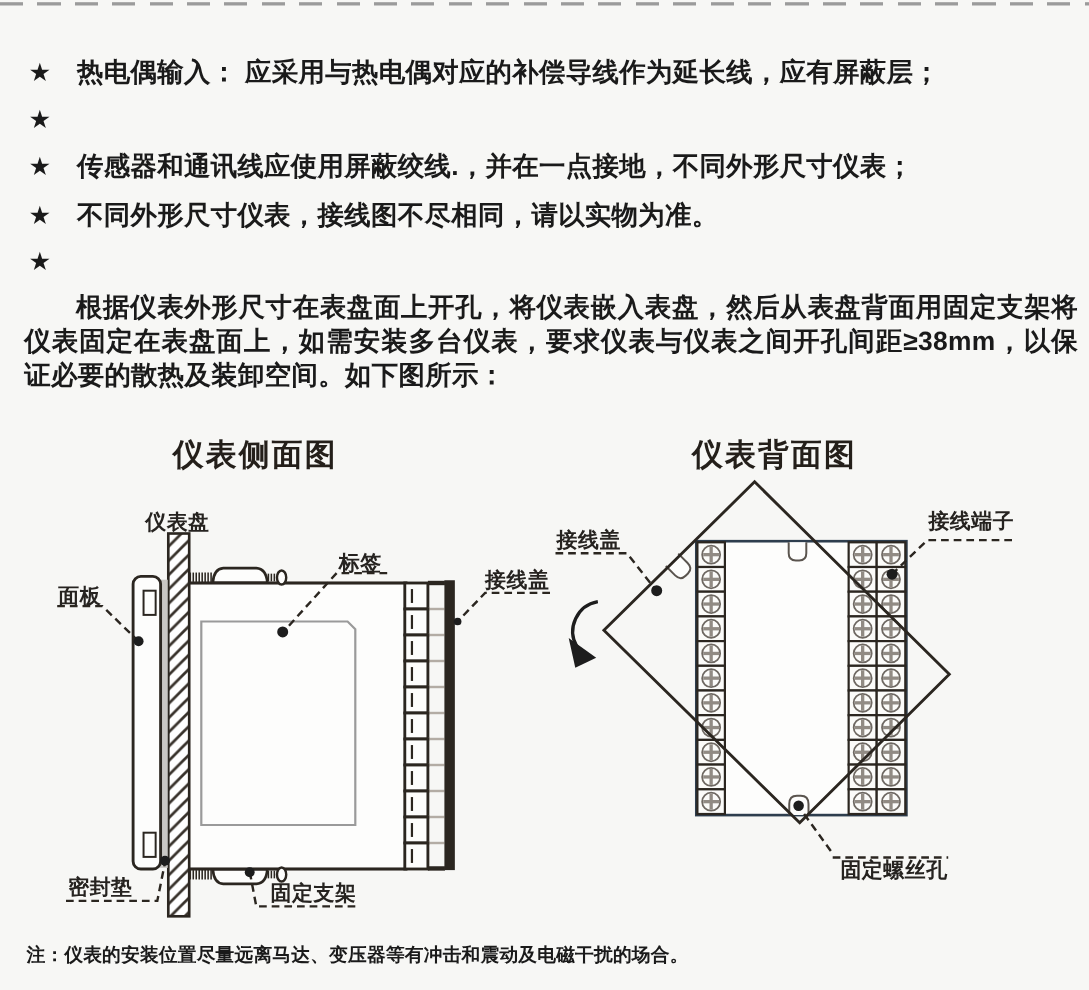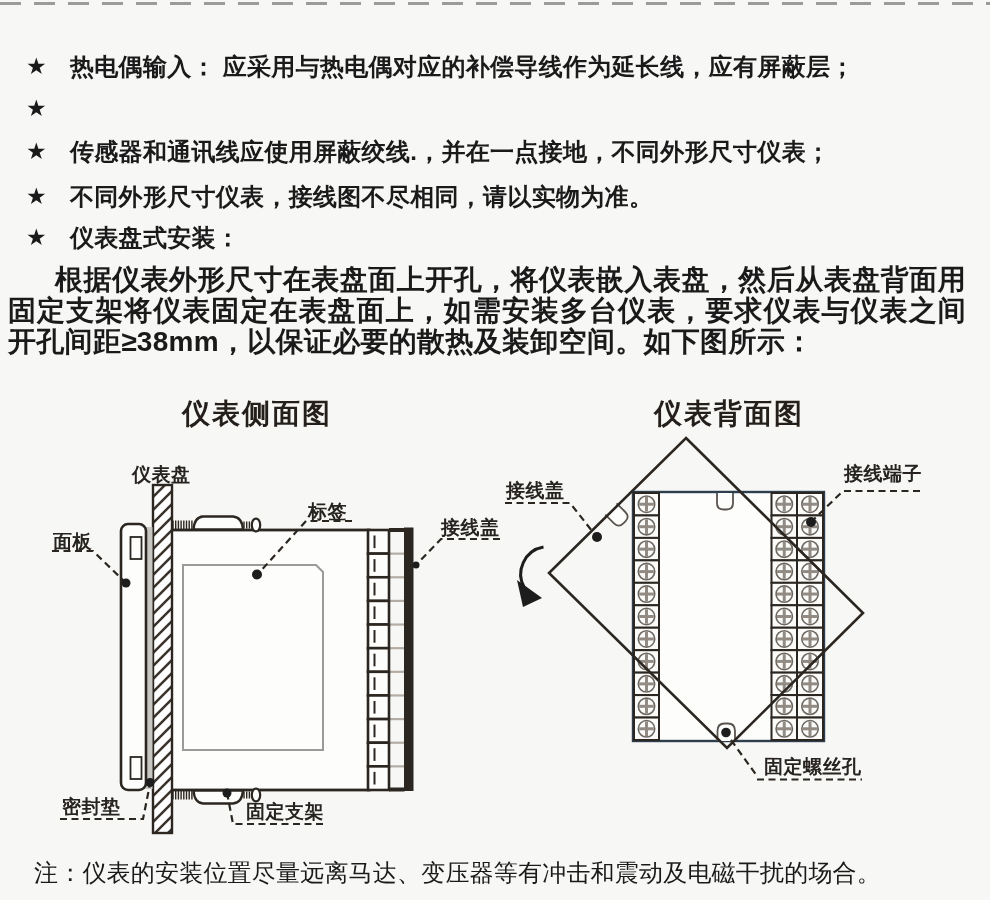--- a/index.html
+++ b/index.html
@@ -9,26 +9,26 @@
     font-family:"Liberation Sans","DejaVu Sans",sans-serif;
   }
   .stage{position:relative;width:990px;height:900px}
   .top-rule{
     position:absolute;left:0;top:2px;width:990px;height:3px;
     background:repeating-linear-gradient(90deg,#9b9b9b 0 21px,transparent 21px 34px);
   }
   .bullet{position:absolute;left:26px;width:950px;display:flex;align-items:flex-start;
     font-size:24px;font-weight:700;line-height:27px;letter-spacing:.3px}
   .bullet .star{width:44px;flex:0 0 44px;font-size:23px;line-height:27px}
-  .para{position:absolute;left:8px;top:264px;width:958px;
-    font-size:28px;font-weight:700;line-height:31px;letter-spacing:.3px;
+  .para{position:absolute;left:22px;top:264px;width:958px;
+    font-size:24px;font-weight:700;line-height:31px;letter-spacing:.3px;
     text-indent:47px;text-align:justify}
-  .note{position:absolute;left:34px;top:857px;width:950px;
-    font-size:24px;font-weight:400;letter-spacing:.2px}
-  .dtitle{position:absolute;width:200px;text-align:center;
+  .note{position:absolute;left:24px;top:857px;width:950px;
+    font-size:17px;font-weight:700;letter-spacing:.2px}
+  .dtitle{position:absolute;width:200px;text-align:left;
     font-family:"Liberation Serif","DejaVu Serif",serif;
     font-size:28px;font-weight:700;letter-spacing:2px;color:#241f1a}
   .dlabel{position:absolute;font-size:19px;font-weight:600;color:#262320;
     letter-spacing:.5px;white-space:nowrap}
   svg{position:absolute;overflow:visible}
   .leader{fill:none;stroke:#2b2620;stroke-width:2.2;stroke-dasharray:7 4.5}
 </style>
 </head>
 <body>
 
@@ -46,21 +46,20 @@
   <div class="bullet" style="top:138px">
     <span class="star">★</span>
     <span>传感器和通讯线应使用屏蔽绞线.，并在一点接地，不同外形尺寸仪表；</span>
   </div>
   <div class="bullet" style="top:183px">
     <span class="star">★</span>
     <span>不同外形尺寸仪表，接线图不尽相同，请以实物为准。</span>
   </div>
   <div class="bullet" style="top:224px">
     <span class="star">★</span>
-    <span>仪表盘式安装：</span>
   </div>
 
   <div class="para">根据仪表外形尺寸在表盘面上开孔，将仪表嵌入表盘，然后从表盘背面用固定支架将仪表固定在表盘面上，如需安装多台仪表，要求仪表与仪表之间开孔间距≥38mm，以保证必要的散热及装卸空间。如下图所示：</div>
 
   <div class="dtitle" style="left:157px;top:395px">仪表侧面图</div>
   <div class="dtitle" style="left:629px;top:395px">仪表背面图</div>
 
   <svg viewBox="30 450 470 390" style="left:30px;top:450px;width:470px;height:390px">
     <defs>
       <pattern id="hatch" width="13" height="13" patternUnits="userSpaceOnUse">
@@ -343,16 +342,16 @@
   </svg>
 
   <div class="dlabel" style="left:132px;top:462px">仪表盘</div>
   <div class="dlabel" style="left:53px;top:529px">面板</div>
   <div class="dlabel" style="left:308px;top:499px">标签</div>
   <div class="dlabel" style="left:441px;top:515px">接线盖</div>
   <div class="dlabel" style="left:62px;top:794px">密封垫</div>
   <div class="dlabel" style="left:246px;top:799px">固定支架</div>
   <div class="dlabel" style="left:506px;top:478px">接线盖</div>
   <div class="dlabel" style="left:844px;top:461px">接线端子</div>
-  <div class="dlabel" style="left:764px;top:754px">固定螺丝孔</div>
+  <div class="dlabel" style="left:764px;top:778px">固定螺丝孔</div>
 
   <div class="note">注：仪表的安装位置尽量远离马达、变压器等有冲击和震动及电磁干扰的场合。</div>
 </div>
 
 </body></html>

